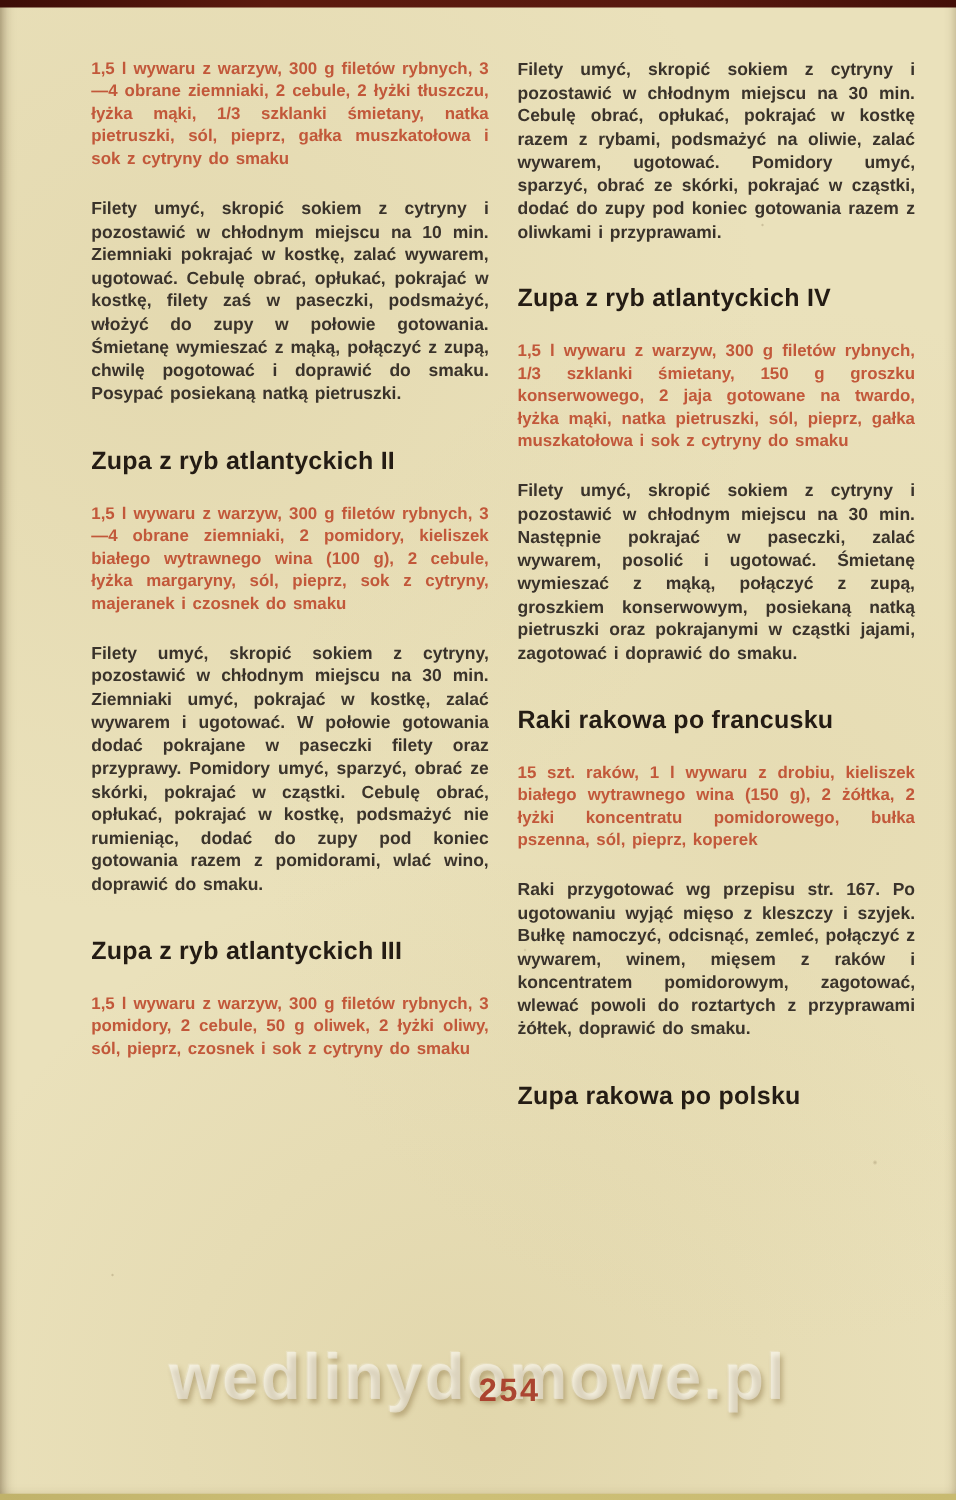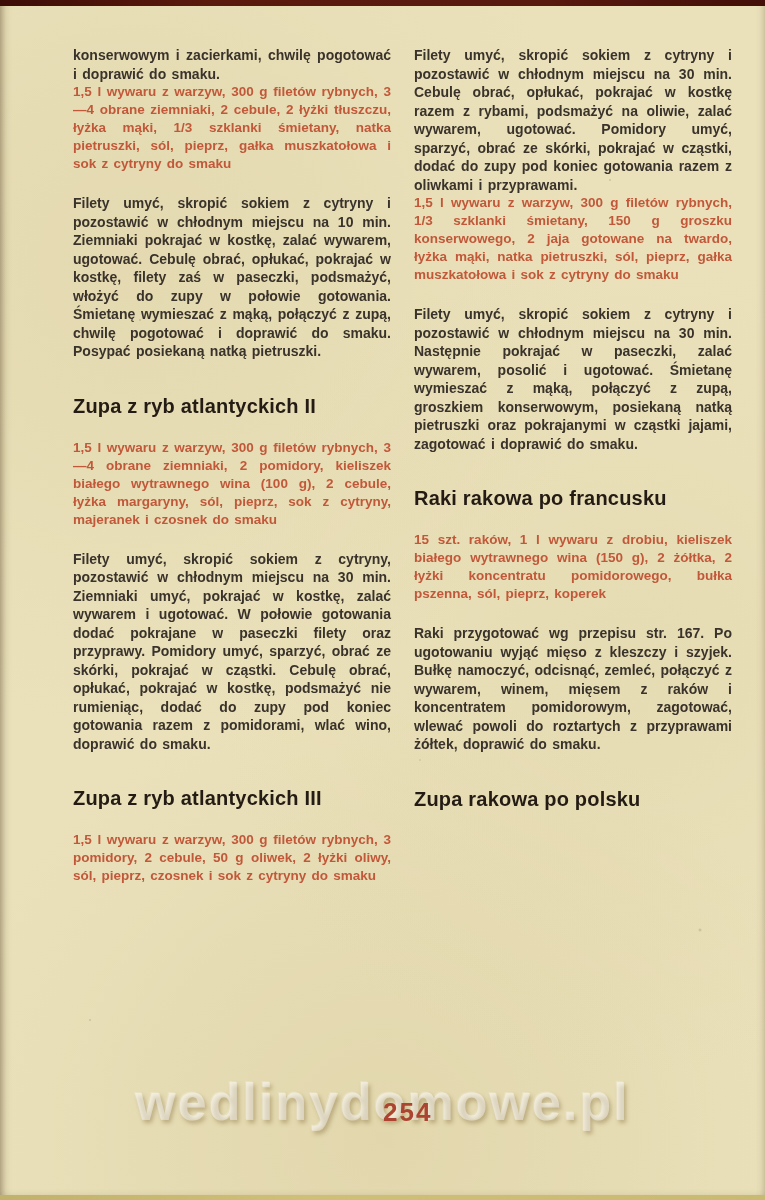--- a/index.html
+++ b/index.html
@@ -104,32 +104,32 @@
 </style>
 </head>
 <body>
 
 <div class="scan">
   <div class="edge-top"></div>
 
   <div class="content">
 
     <div class="col">
-      <p class="body">konserwowym i zacierkami, chwilę pogotować i doprawić do smaku.</p>
       <p class="ingredients">1,5 l wywaru z warzyw, 300 g filetów rybnych, 3—4 obrane ziemniaki, 2 cebule, 2 łyżki tłuszczu, łyżka mąki, 1/3 szklanki śmietany, natka pietruszki, sól, pieprz, gałka muszkatołowa i sok z cytryny do smaku</p>
       <p class="body">Filety umyć, skropić sokiem z cytryny i pozostawić w chłodnym miejscu na 10 min. Ziemniaki pokrajać w kostkę, zalać wywarem, ugotować. Cebulę obrać, opłukać, pokrajać w kostkę, filety zaś w paseczki, podsmażyć, włożyć do zupy w połowie gotowania. Śmietanę wymieszać z mąką, połączyć z zupą, chwilę pogotować i doprawić do smaku. Posypać posiekaną natką pietruszki.</p>
       <h2 class="heading">Zupa z ryb atlantyckich II</h2>
       <p class="ingredients">1,5 l wywaru z warzyw, 300 g filetów rybnych, 3—4 obrane ziemniaki, 2 pomidory, kieliszek białego wytrawnego wina (100 g), 2 cebule, łyżka margaryny, sól, pieprz, sok z cytryny, majeranek i czosnek do smaku</p>
       <p class="body">Filety umyć, skropić sokiem z cytryny, pozostawić w chłodnym miejscu na 30 min. Ziemniaki umyć, pokrajać w kostkę, zalać wywarem i ugotować. W połowie gotowania dodać pokrajane w paseczki filety oraz przyprawy. Pomidory umyć, sparzyć, obrać ze skórki, pokrajać w cząstki. Cebulę obrać, opłukać, pokrajać w kostkę, podsmażyć nie rumieniąc, dodać do zupy pod koniec gotowania razem z pomidorami, wlać wino, doprawić do smaku.</p>
       <h2 class="heading">Zupa z ryb atlantyckich III</h2>
       <p class="ingredients">1,5 l wywaru z warzyw, 300 g filetów rybnych, 3 pomidory, 2 cebule, 50 g oliwek, 2 łyżki oliwy, sól, pieprz, czosnek i sok z cytryny do smaku</p>
     </div>
 
     <div class="col">
       <p class="body">Filety umyć, skropić sokiem z cytryny i pozostawić w chłodnym miejscu na 30 min. Cebulę obrać, opłukać, pokrajać w kostkę razem z rybami, podsmażyć na oliwie, zalać wywarem, ugotować. Pomidory umyć, sparzyć, obrać ze skórki, pokrajać w cząstki, dodać do zupy pod koniec gotowania razem z oliwkami i przyprawami.</p>
+      <h2 class="heading">Zupa z ryb atlantyckich IV</h2>
       <p class="ingredients">1,5 l wywaru z warzyw, 300 g filetów rybnych, 1/3 szklanki śmietany, 150 g groszku konserwowego, 2 jaja gotowane na twardo, łyżka mąki, natka pietruszki, sól, pieprz, gałka muszkatołowa i sok z cytryny do smaku</p>
       <p class="body">Filety umyć, skropić sokiem z cytryny i pozostawić w chłodnym miejscu na 30 min. Następnie pokrajać w paseczki, zalać wywarem, posolić i ugotować. Śmietanę wymieszać z mąką, połączyć z zupą, groszkiem konserwowym, posiekaną natką pietruszki oraz pokrajanymi w cząstki jajami, zagotować i doprawić do smaku.</p>
       <h2 class="heading">Raki rakowa po francusku</h2>
       <p class="ingredients">15 szt. raków, 1 l wywaru z drobiu, kieliszek białego wytrawnego wina (150 g), 2 żółtka, 2 łyżki koncentratu pomidorowego, bułka pszenna, sól, pieprz, koperek</p>
       <p class="body">Raki przygotować wg przepisu str. 167. Po ugotowaniu wyjąć mięso z kleszczy i szyjek. Bułkę namoczyć, odcisnąć, zemleć, połączyć z wywarem, winem, mięsem z raków i koncentratem pomidorowym, zagotować, wlewać powoli do roztartych z przyprawami żółtek, doprawić do smaku.</p>
       <h2 class="heading">Zupa rakowa po polsku</h2>
     </div>
 
   </div>
 

